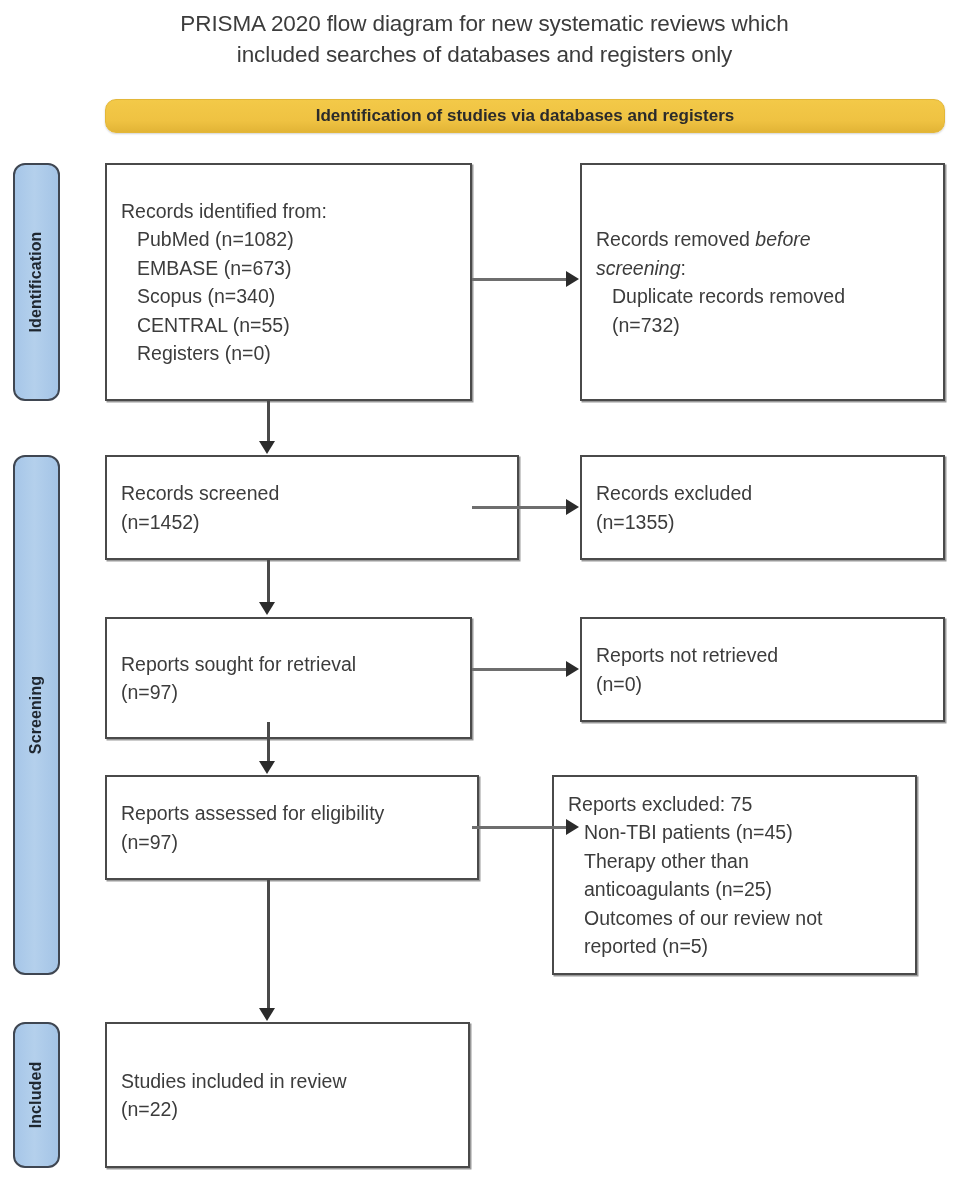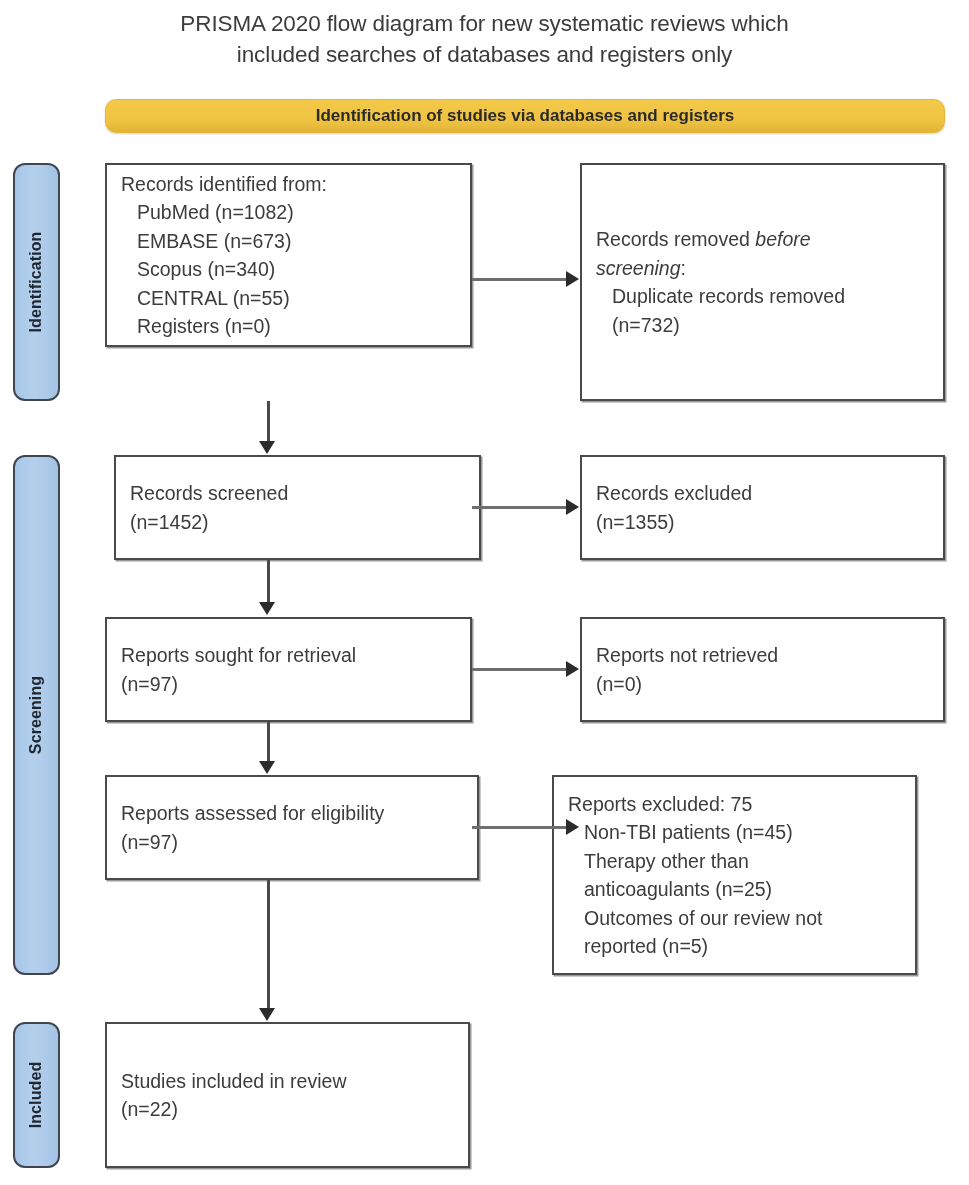--- a/index.html
+++ b/index.html
@@ -91,23 +91,23 @@
   .box .ln {
     font-size: 19.5px;
     line-height: 28.5px;
     color: #3c3c3c;
     white-space: pre;
   }
   .box .ln.ind { padding-left: 16px; }
   .box .ln .it { font-style: italic; }
 
   
-  #box-identified   { left: 105px; top: 163px;  width: 367px; height: 184px; }
-  #box-screened     { left: 105px; top: 455px;  width: 367px; height: 105px; margin-left: 9px; }
-  #box-sought       { left: 105px; top: 617px;  width: 367px; height: 105px; }
+  #box-identified   { left: 105px; top: 163px;  width: 367px; height: 238px; }
+  #box-screened     { left: 105px; top: 455px;  width: 414px; height: 105px; }
+  #box-sought       { left: 105px; top: 617px;  width: 367px; height: 122px; }
   #box-assessed     { left: 105px; top: 775px;  width: 374px; height: 105px; }
   #box-included     { left: 105px; top: 1022px; width: 365px; height: 146px; }
 
   
   #box-removed      { left: 580px; top: 163px;  width: 365px; height: 238px; }
   #box-excluded     { left: 580px; top: 455px;  width: 365px; height: 105px; }
   #box-notretrieved { left: 580px; top: 617px;  width: 365px; height: 105px; }
   #box-repexcluded  { left: 552px; top: 775px;  width: 365px; height: 200px; }
 
   

